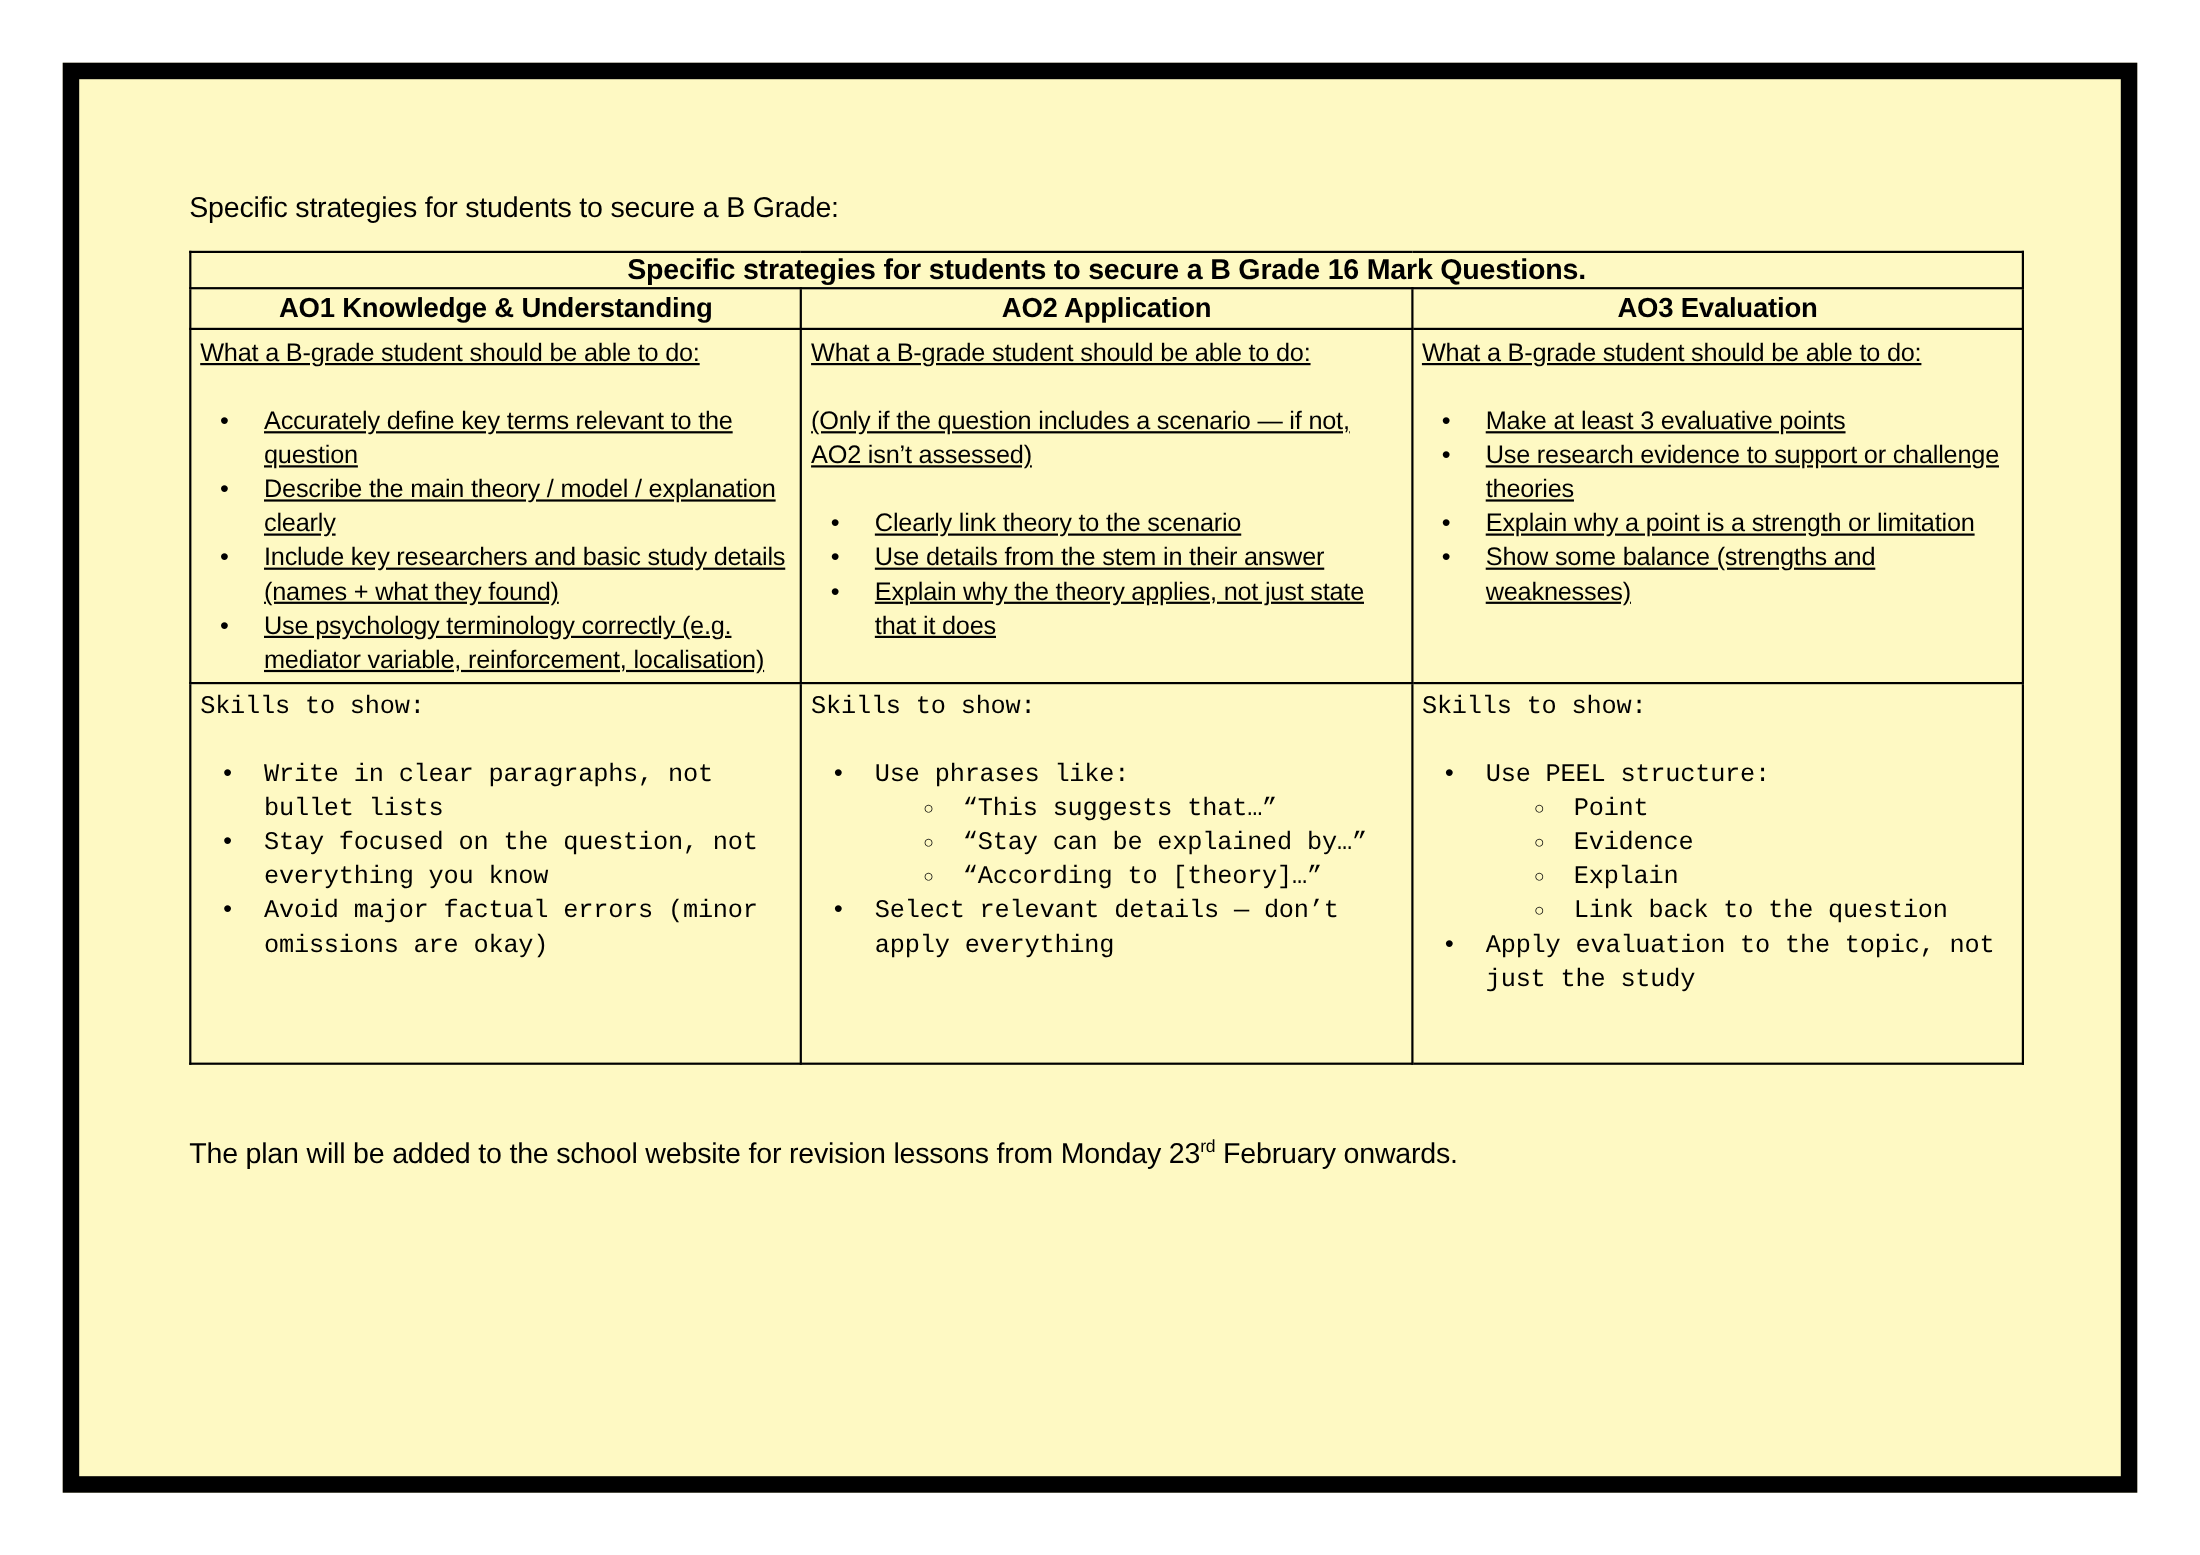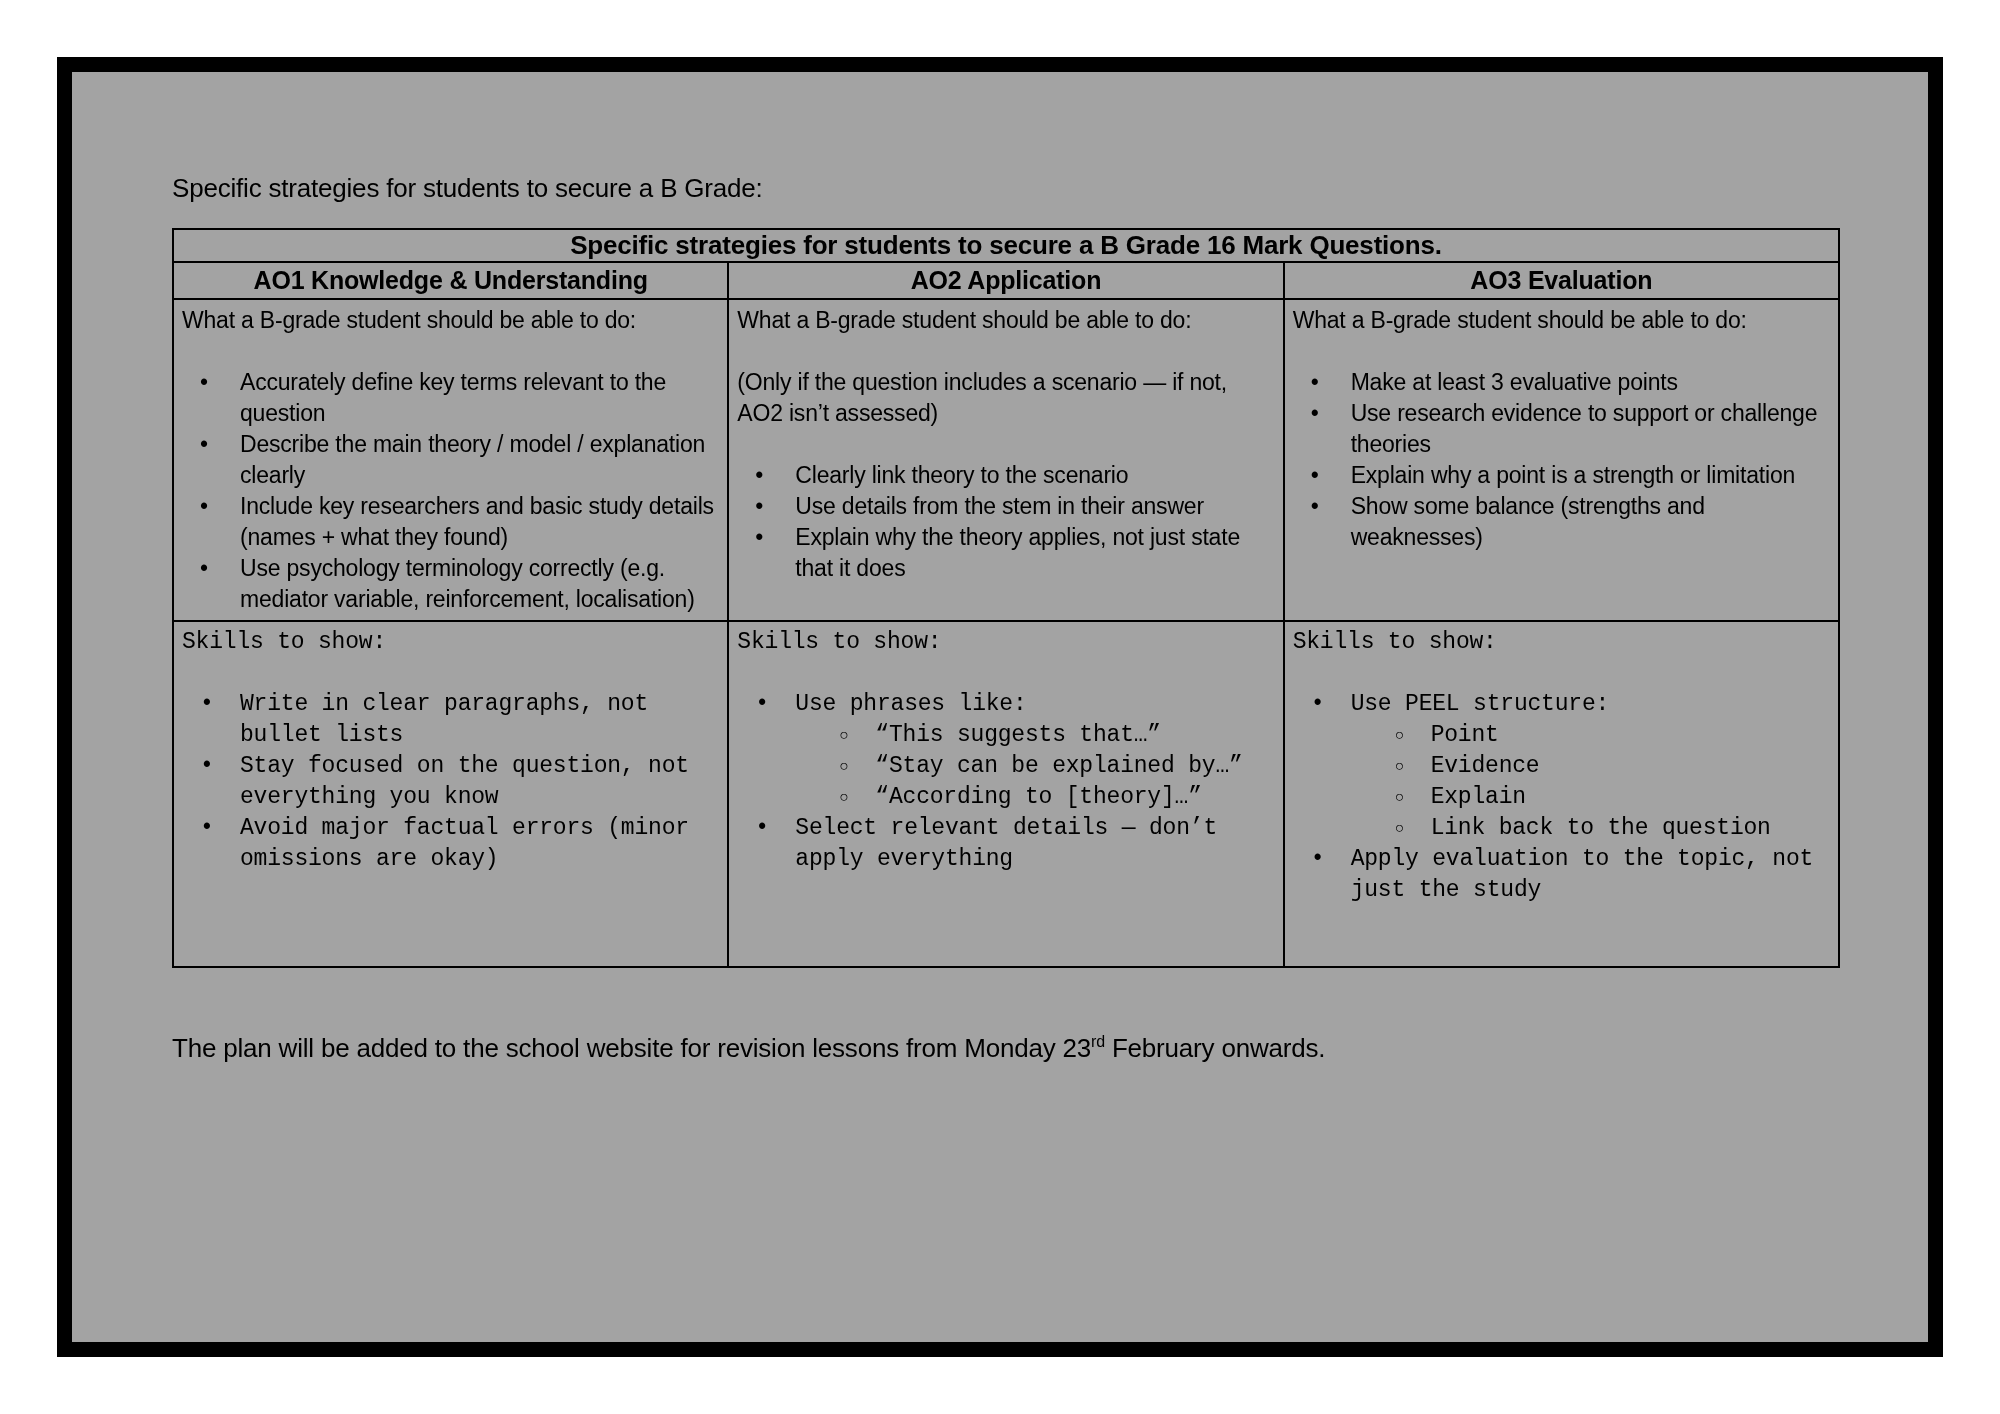--- a/index.html
+++ b/index.html
@@ -8,21 +8,21 @@
     width: 2000px; height: 1414px;
     background: #ffffff;
     font-family: "Liberation Sans", sans-serif;
     color: #000000;
   }
   .page-frame {
     position: absolute;
     left: 57px; top: 57px;
     width: 1886px; height: 1300px;
     border: 15px solid #000000;
-    background: #a3a3a3;
+    background: #fef9c3;
   }
   .frame-inner {
     padding: 100px 88px 0 100px;
   }
   .intro {
     font-size: 26px;
     line-height: 32px;
     margin: 0 0 24px 0;
     letter-spacing: -0.2px;
   }
@@ -52,21 +52,21 @@
     font-size: 25px;
     letter-spacing: -0.2px;
     border-radius: 11px;
   }
   .body-cell {
     font-size: 23px;
     line-height: 31px;
     padding: 5px 8px 5px 8px !important;
     letter-spacing: -0.2px;
   }
-  .row-do  { height: 282px; }
+  .row-do  { height: 282px; text-decoration: underline; }
   .row-skills { height: 346px; font-family: Liberation Mono, monospace; }
   .col-1 { width: 552px; }
   .col-2 { width: 561px; }
   .col-3 { width: 555px; }
 
   .cell-lead  { margin: 0 0 31px 0; }
   .cell-note  { margin: 0 0 31px 0; }
 
   .blist {
     list-style: none;

